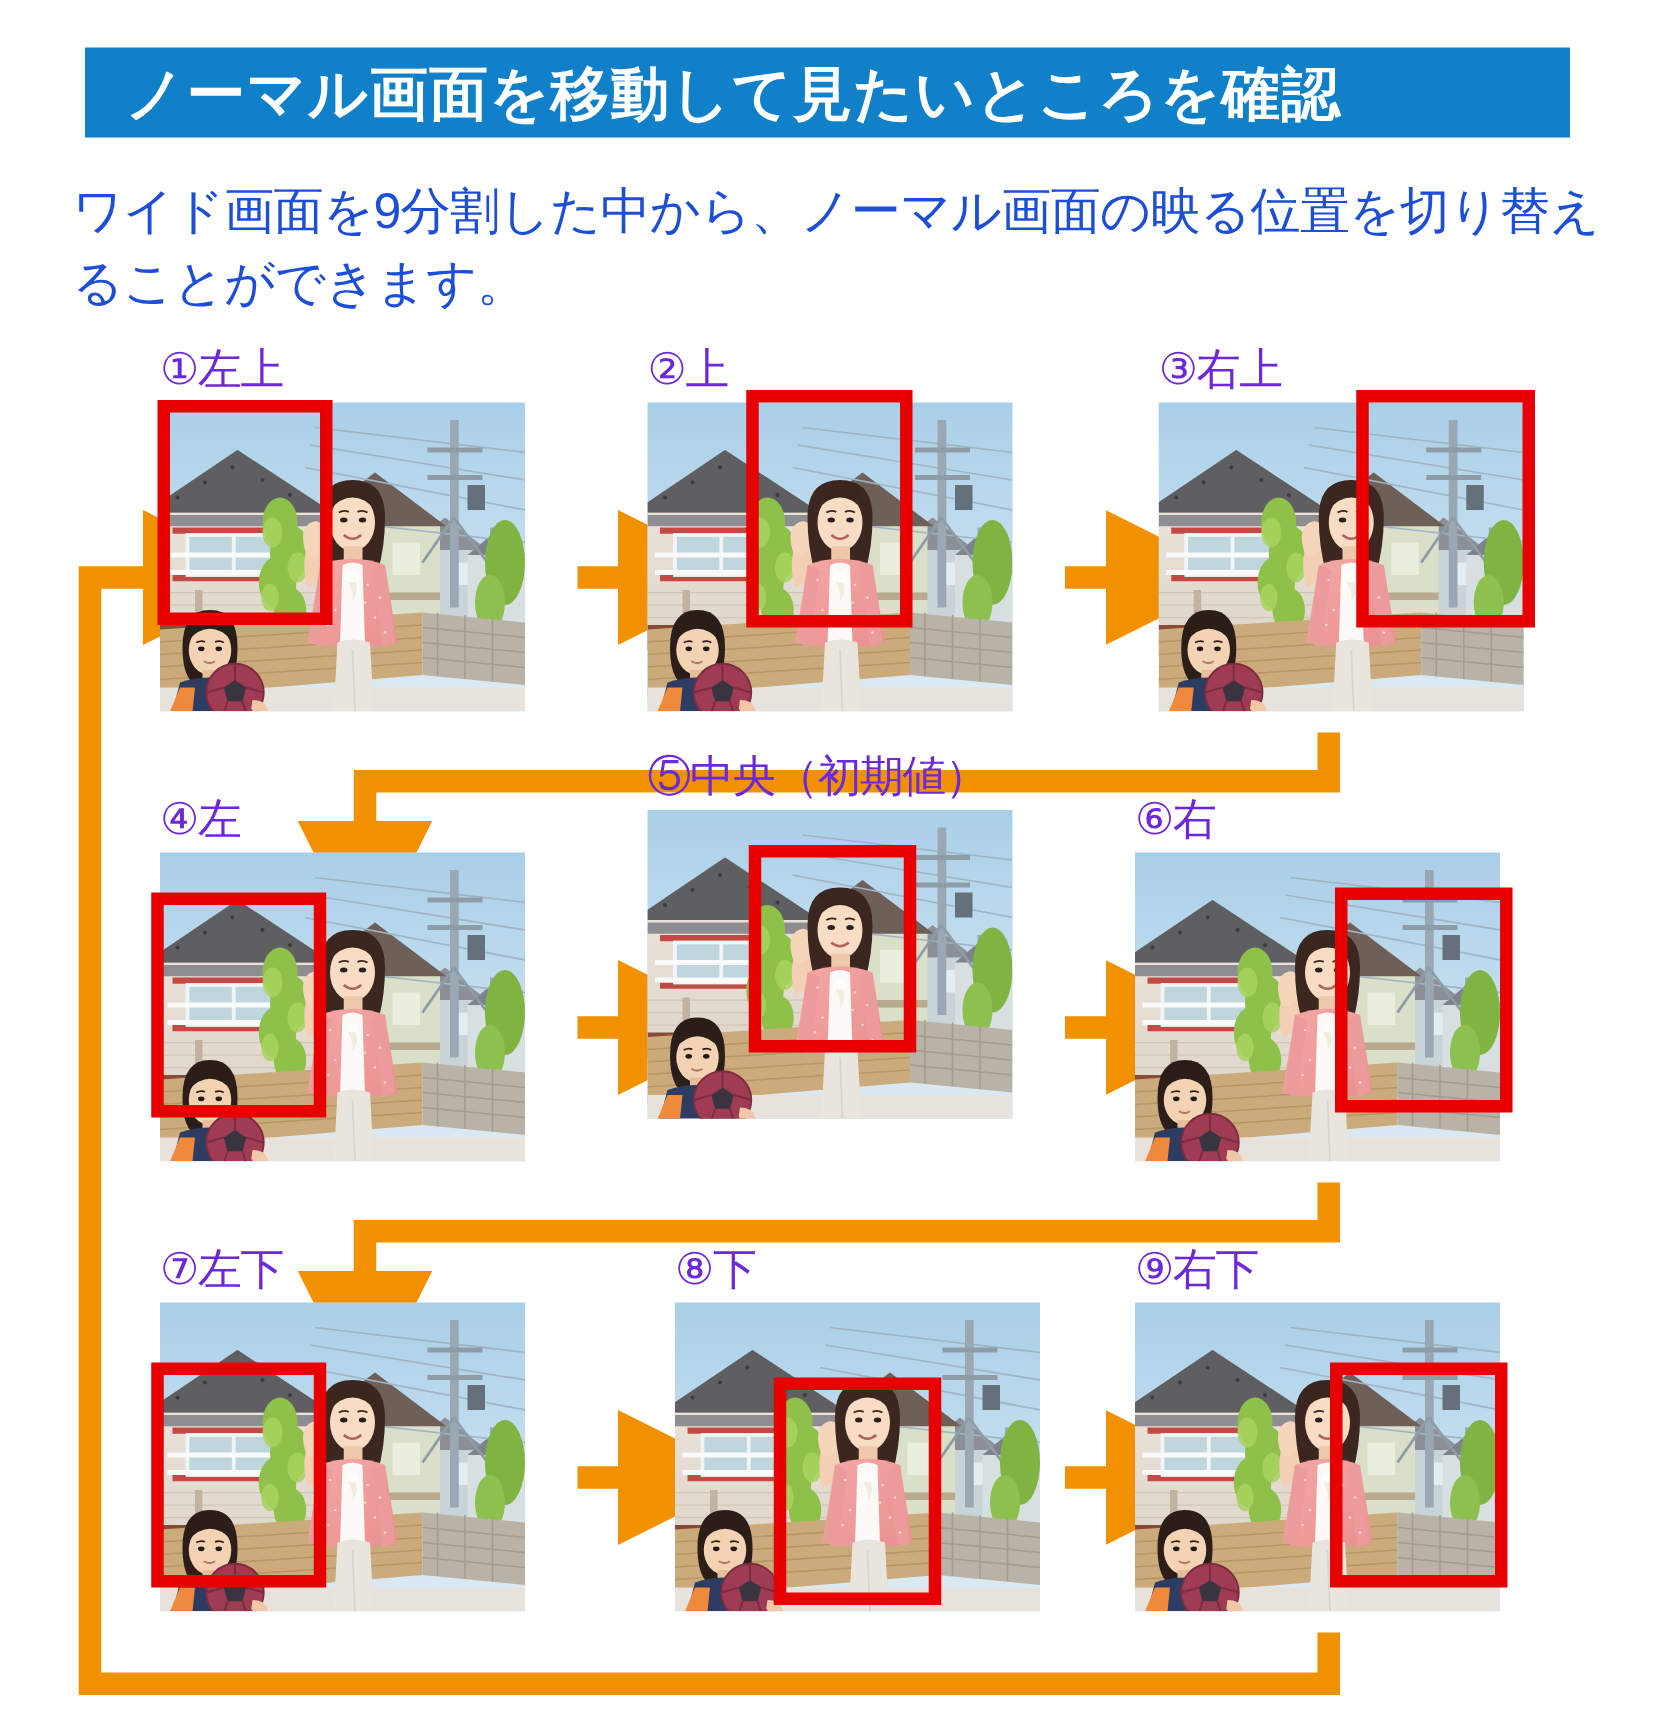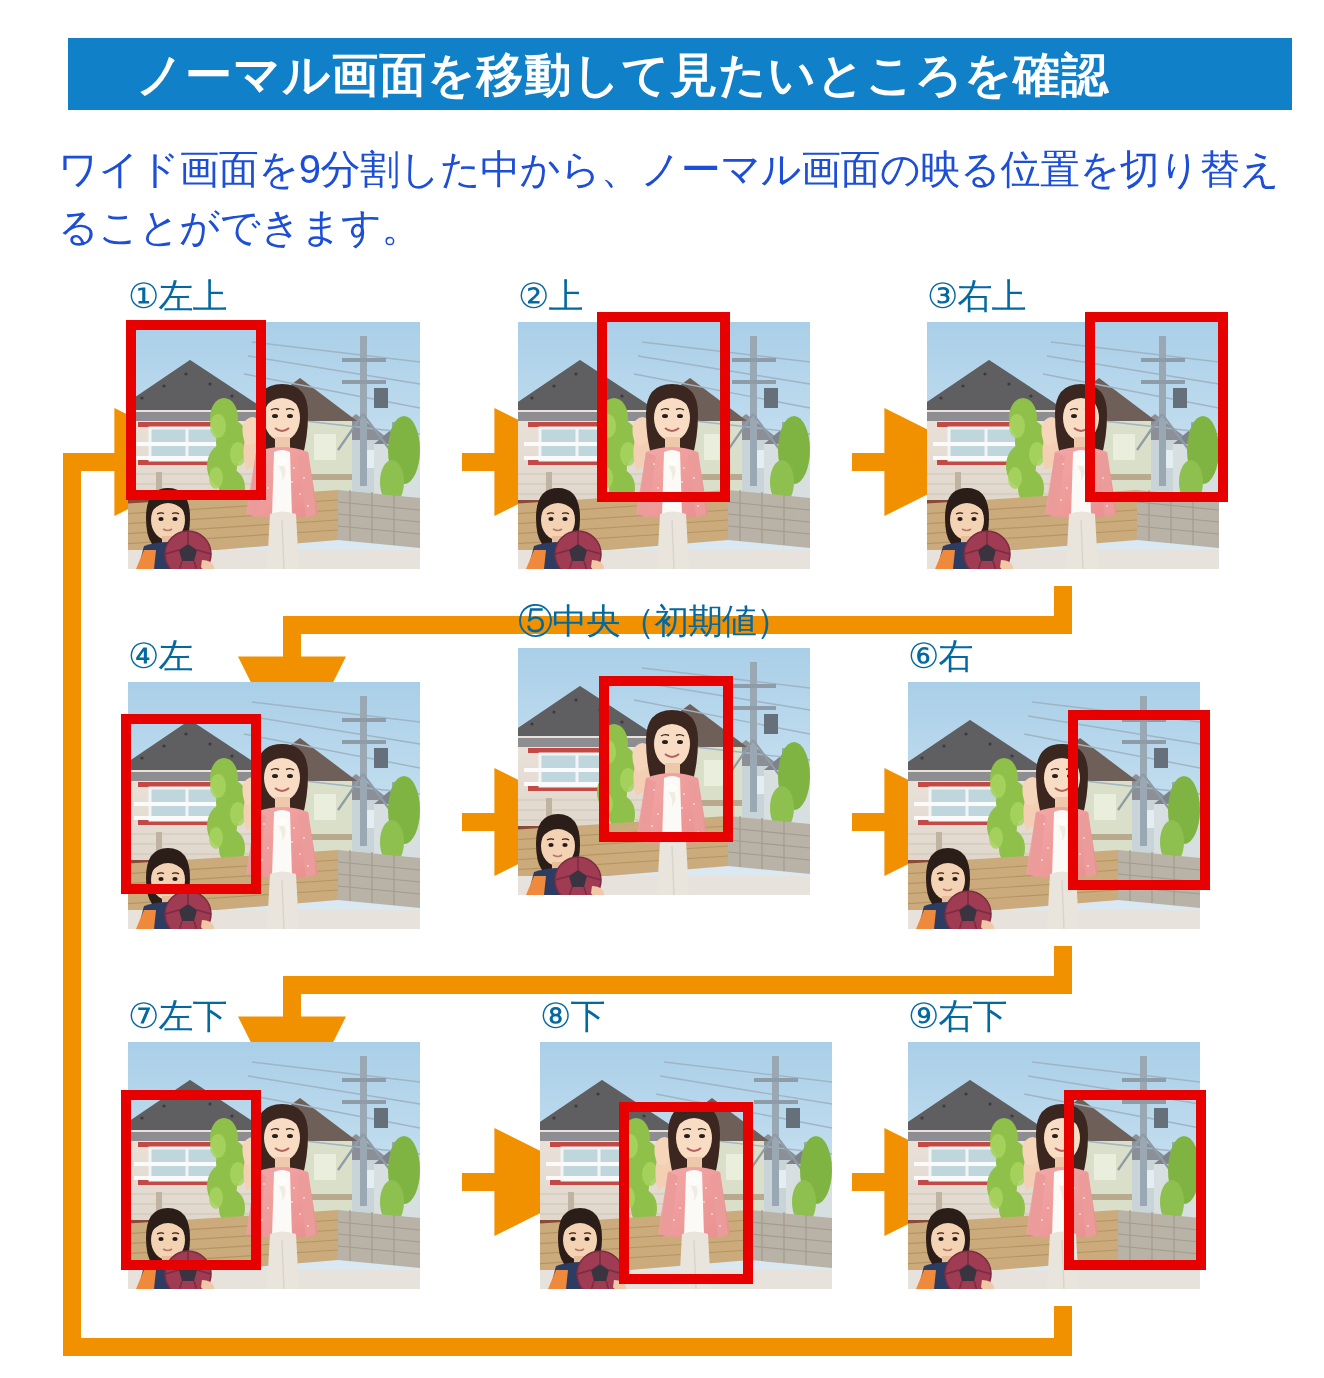--- a/index.html
+++ b/index.html
@@ -10,21 +10,21 @@
     position:relative;
     overflow:hidden;
   }
 
   
   #header-banner{
     position:absolute;
     left:68px;top:38px;
     width:1188px;height:72px;
     background:#1081c9;
-    display:flex;align-items:center;padding-left:36px;
+    display:flex;align-items:center;
   }
   #header-title{
     color:#ffffff;
     font-size:47px;
     font-weight:bold;
     letter-spacing:1px;
     margin-left:32px;
     white-space:nowrap;
     line-height:1;
   }
@@ -39,21 +39,21 @@
     color:#1d4ed8;
     letter-spacing:-0.5px;
   }
 
   
   #cell-grid{position:absolute;left:0;top:0;width:1324px;height:1378px;}
 
   .cell{position:absolute;width:292px;}
   .cell-label{
     font-size:35px;
-    color:#0369a1;
+    color:#6d28d9;
     line-height:1;
     margin-bottom:9px;
     white-space:nowrap;
     letter-spacing:-1px;
   }
   .thumb{
     position:relative;
     width:292px;height:247px;
     overflow:visible;
   }

